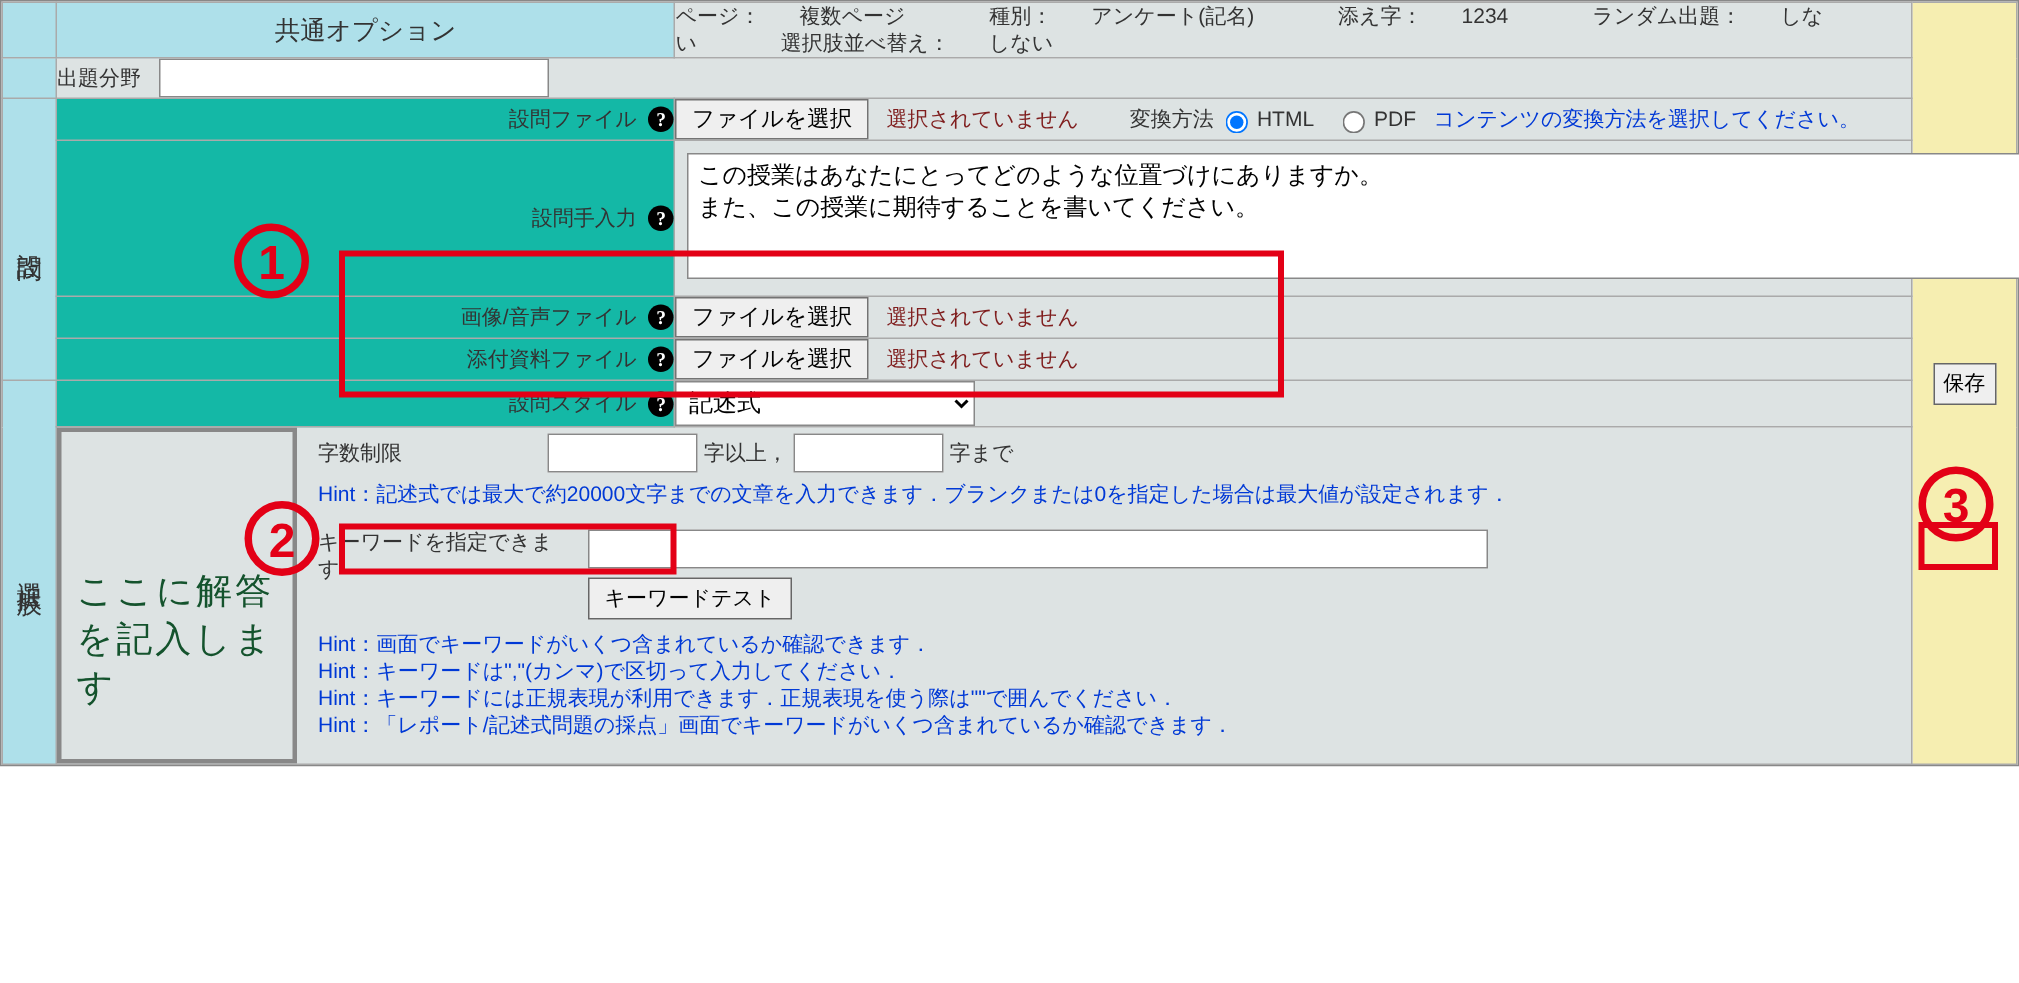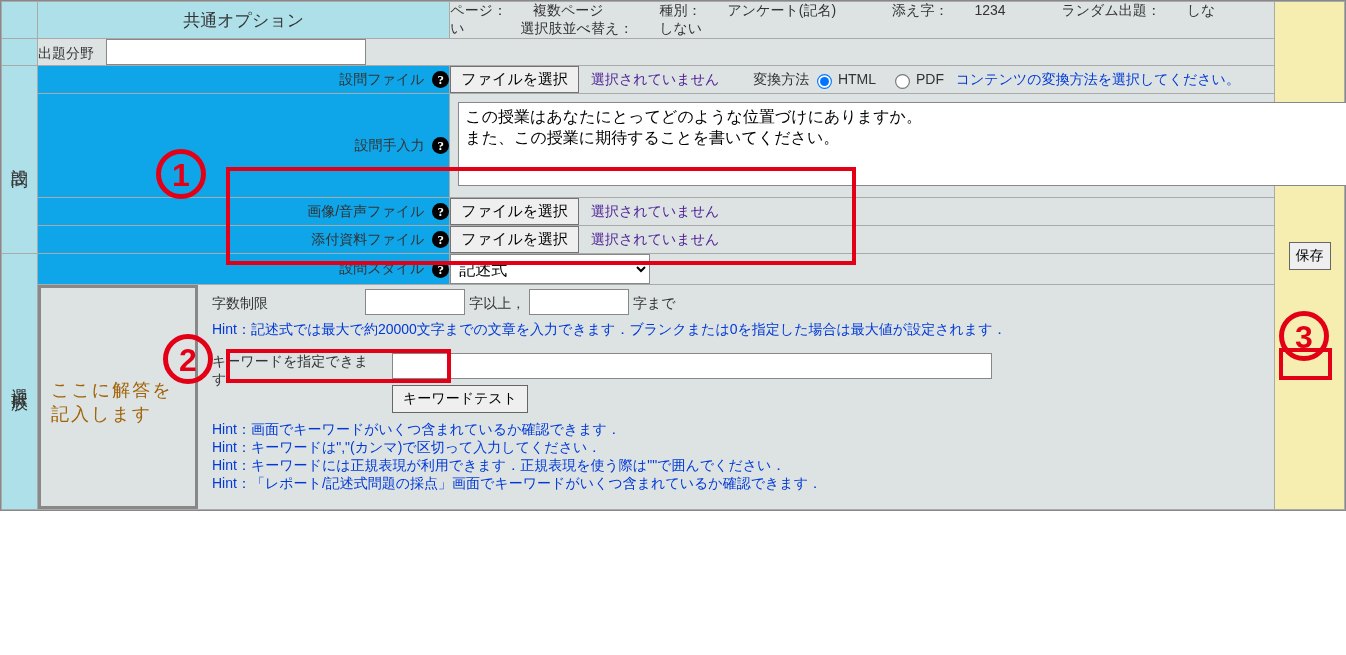--- a/index.html
+++ b/index.html
@@ -35,21 +35,21 @@
   }
   td.leftcol {
     background: #aee0ea;
     width: 36px;
     color: #333;
     text-align: center;
     font-size: 17px;
   }
   td.leftcol div.vert { writing-mode: vertical-rl; display:inline-block; letter-spacing:3px; padding:4px 0;}
   td.label {
-    background: #0ea5e9;
+    background: #14b8a6;
     text-align: right;
     padding: 6px 8px;
     color: #333;
     white-space: nowrap;
     width: 170px;
   }
   td.label-center {
     background: #aee0ea;
     text-align: center;
     color: #333;
@@ -81,21 +81,21 @@
     vertical-align: middle;
     font-family: serif;
   }
   .file-btn {
     background: #efefef;
     border: 1px solid #737373;
     padding: 3px 10px;
     font-size: 15px;
     cursor: pointer;
   }
-  .file-status { margin-left: 8px; color: #4c1d95; }
+  .file-status { margin-left: 8px; color: #7f1d1d; }
   .textarea-question {
     width: 918px;
     height: 84px;
     border: 1px solid #888;
     font-size: 16px;
     padding: 4px 6px;
     font-family: inherit;
     resize: both;
   }
   .textinput {
@@ -148,22 +148,22 @@
     padding: 4px 6px;
     font-size: 14px;
     cursor: pointer;
   }
   .answer-box {
     display: inline-block;
     width: 160px;
     height: 224px;
     border: 3px solid #888;
     background: #dde3e3;
-    color: #a16207;
-    font-size: 18px;
+    color: #14532d;
+    font-size: 24px;
     padding: 90px 10px 10px 10px;
     vertical-align: top;
     letter-spacing: 2px;
   }
   .opts-row span { margin-right: 26px; }
   .radio-native { transform: scale(1.15); margin-right: 3px; vertical-align: middle;}
   .ml { margin-left: 30px; }
 </style>
 </head>
 <body>

